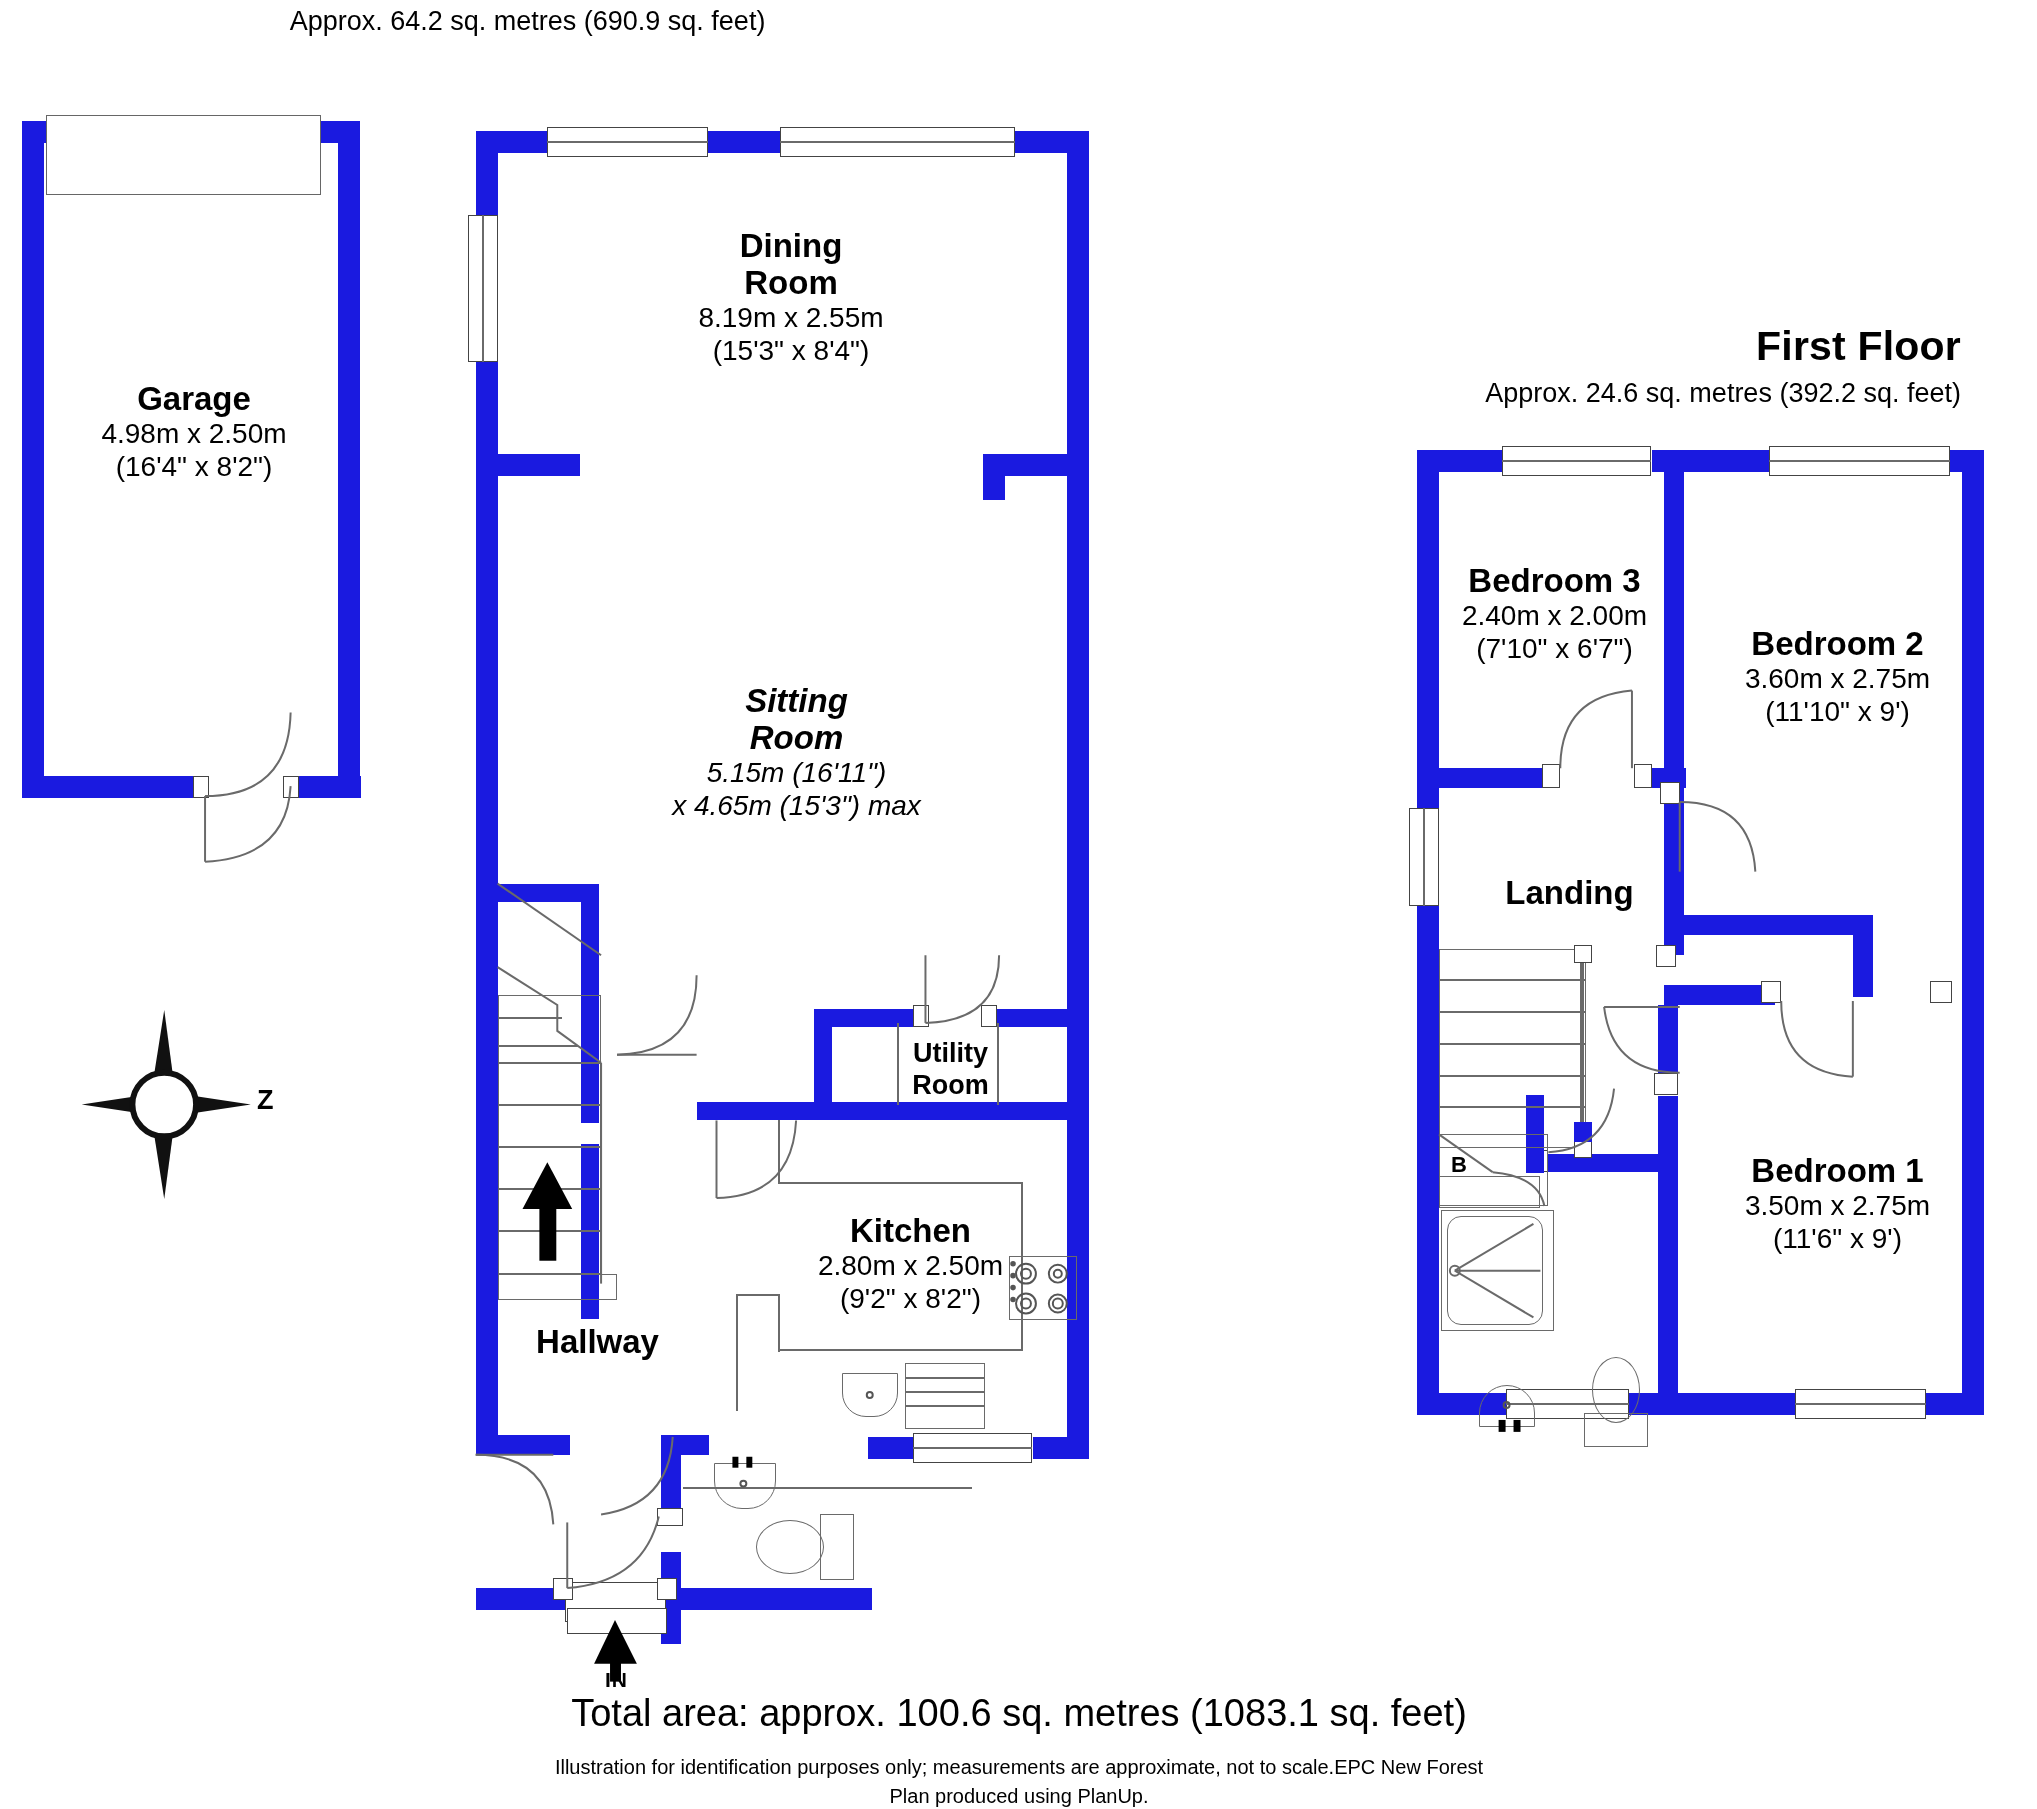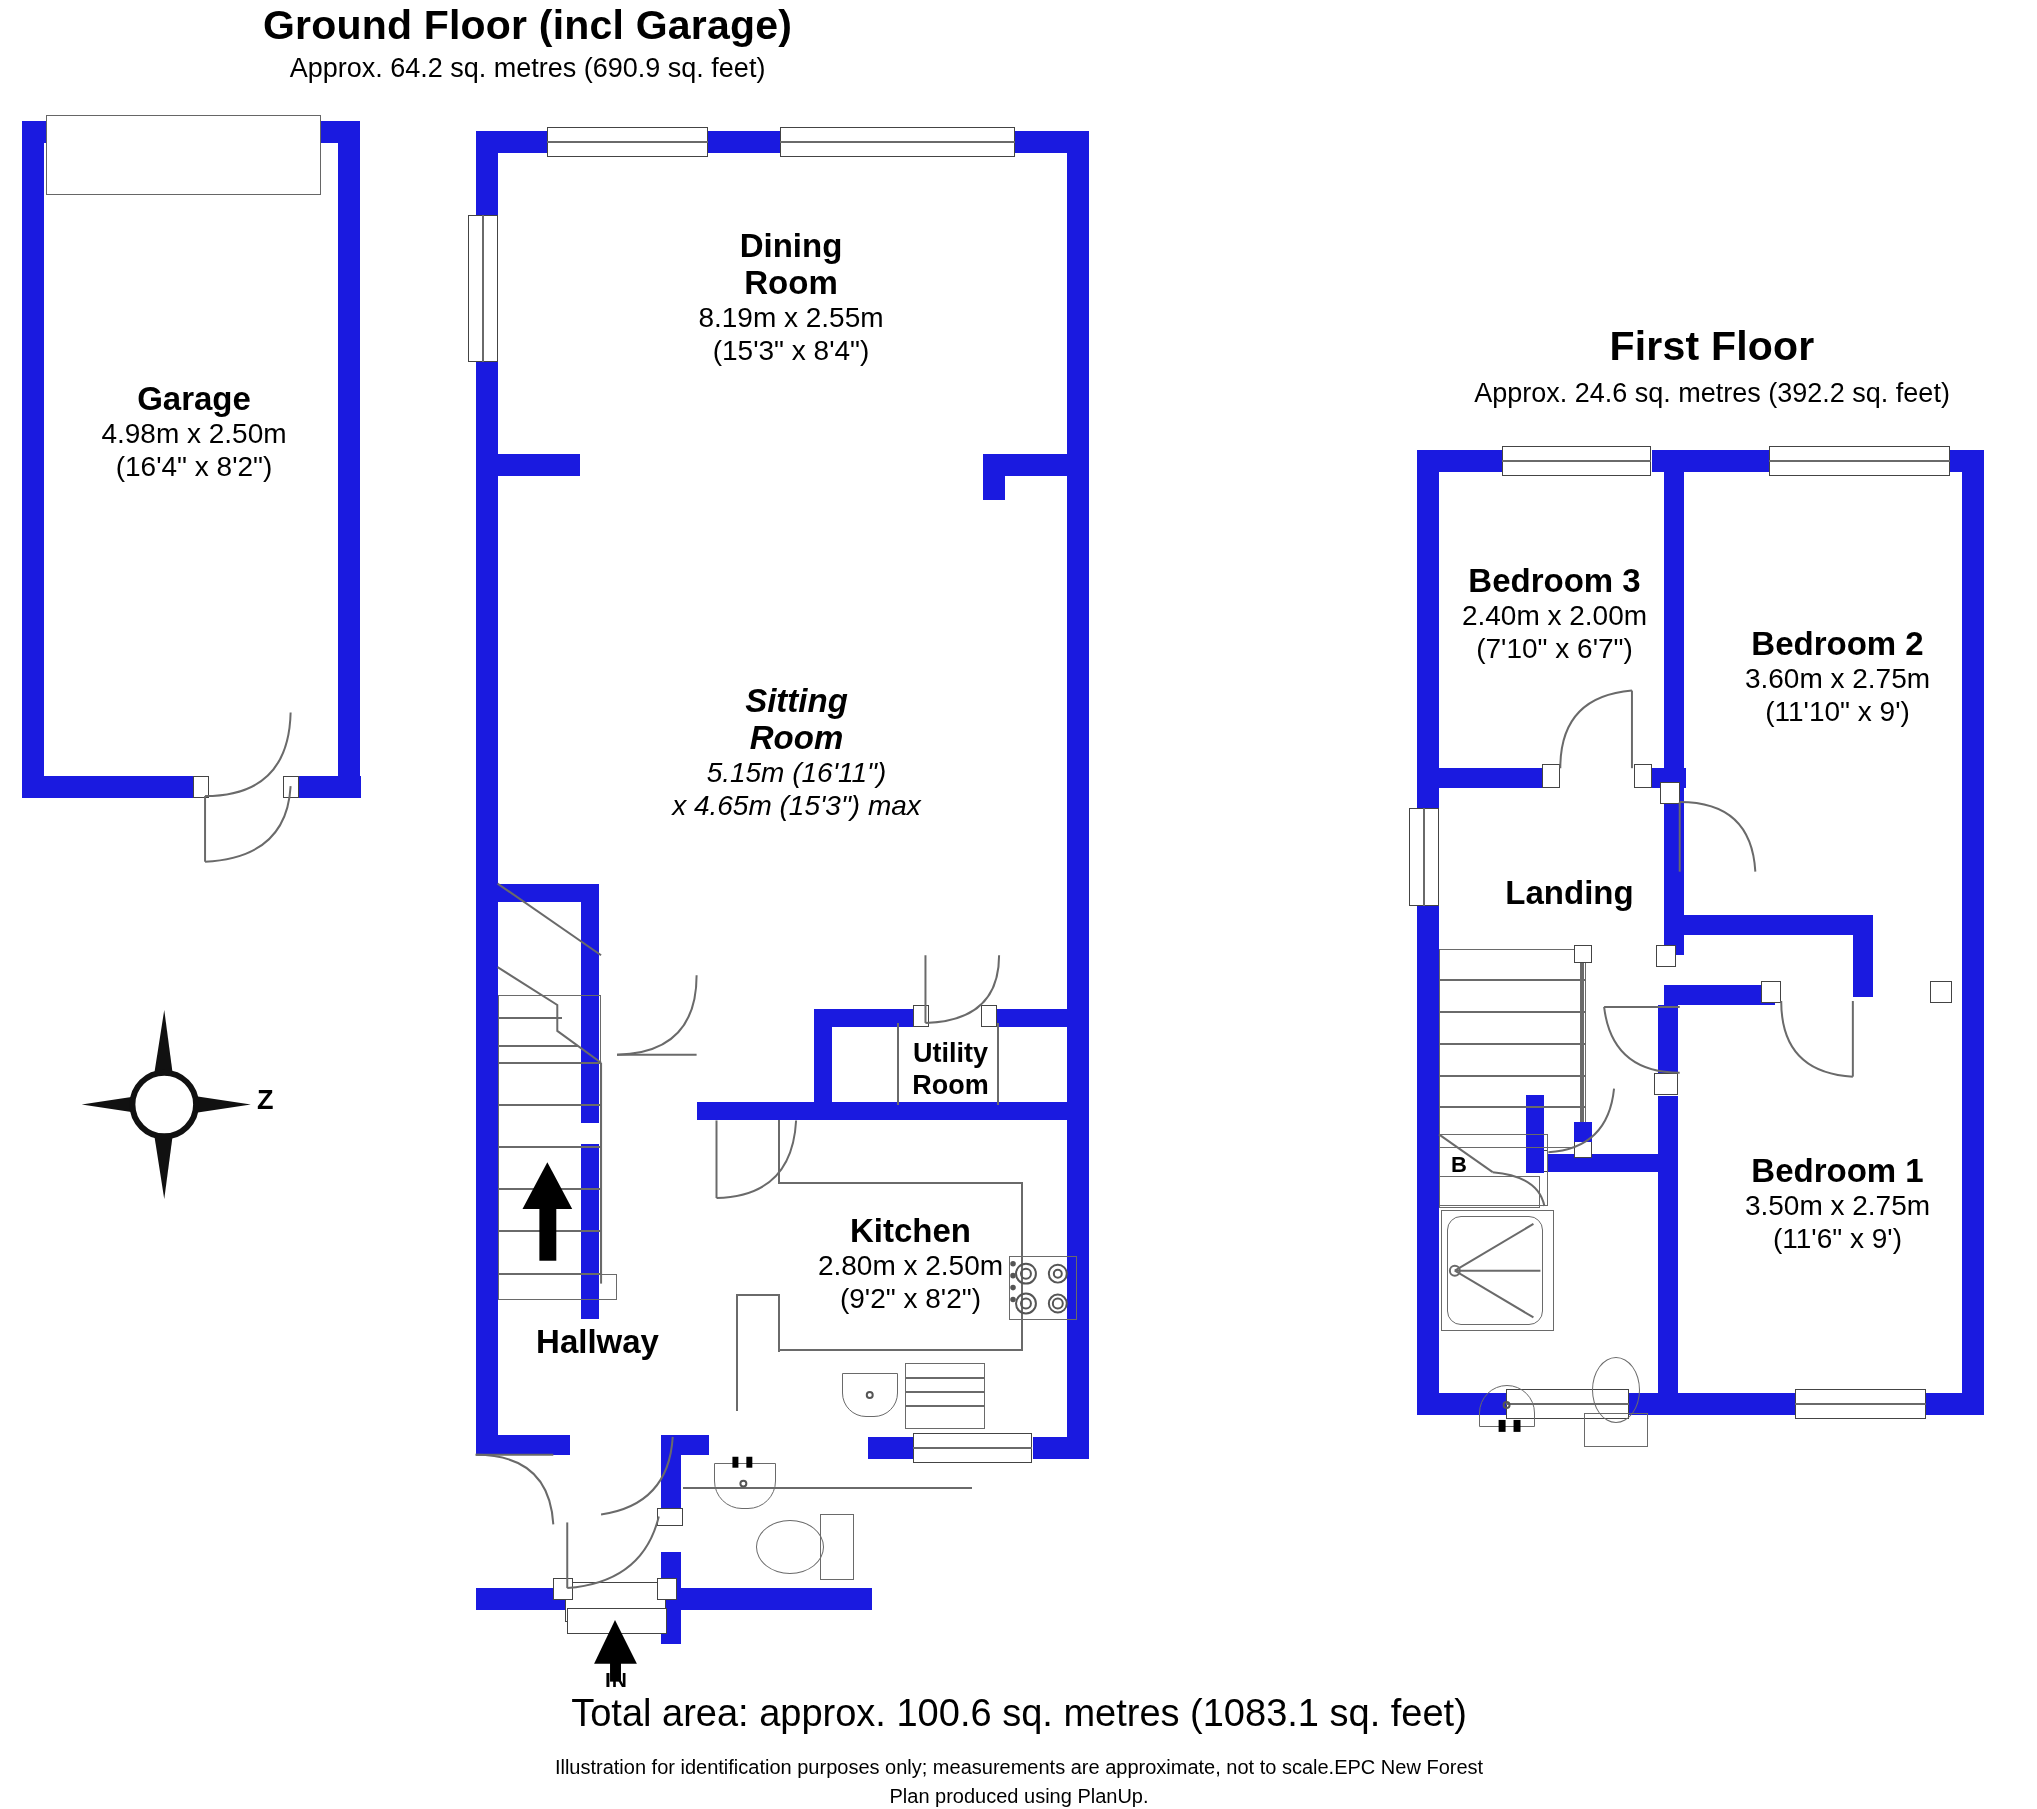--- a/index.html
+++ b/index.html
@@ -36,25 +36,24 @@
   svg.ovl{position:absolute;left:0;top:0;width:2038px;height:1810px;overflow:visible;pointer-events:none;}
 
   .tinytxt{position:absolute;font-size:22px;font-weight:bold;}
   .inlabel{position:absolute;font-size:21px;font-weight:bold;letter-spacing:1px;}
   .zlabel{position:absolute;font-size:27px;font-weight:bold;}
 </style>
 </head>
 <body>
 
 <div class="abs ctr" style="left:179px;top:2px;width:697px;">
-  <div class="floor-title">Ground Floor (incl Garage)</div>
   <div class="floor-sub" style="margin-top:4px;">Approx. 64.2 sq. metres (690.9 sq. feet)</div>
 </div>
 
-<div class="abs ctr" style="left:1463px;top:323px;width:498px;">
+<div class="abs ctr" style="left:1463px;top:323px;width:498px;text-align:right;">
   <div class="floor-title">First Floor</div>
   <div class="floor-sub" style="margin-top:8px;">Approx. 24.6 sq. metres (392.2 sq. feet)</div>
 </div>
 
 <div class="wall" style="left:22px;top:121px;width:22px;height:677px;"></div>
 <div class="wall" style="left:22px;top:121px;width:24px;height:22px;"></div>
 <div class="wall" style="left:320px;top:121px;width:40px;height:22px;"></div>
 <div class="wall" style="left:338px;top:121px;width:22px;height:677px;"></div>
 <div class="wall" style="left:22px;top:776px;width:179px;height:22px;"></div>
 <div class="wall" style="left:291px;top:776px;width:70px;height:22px;"></div>

